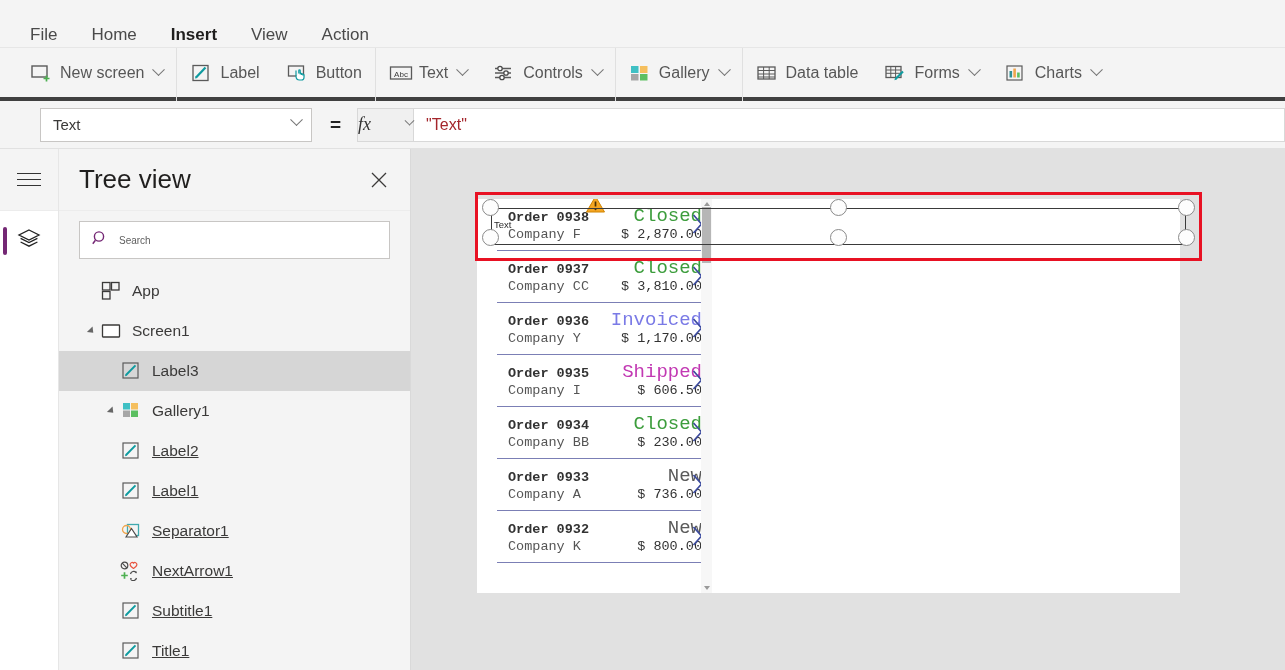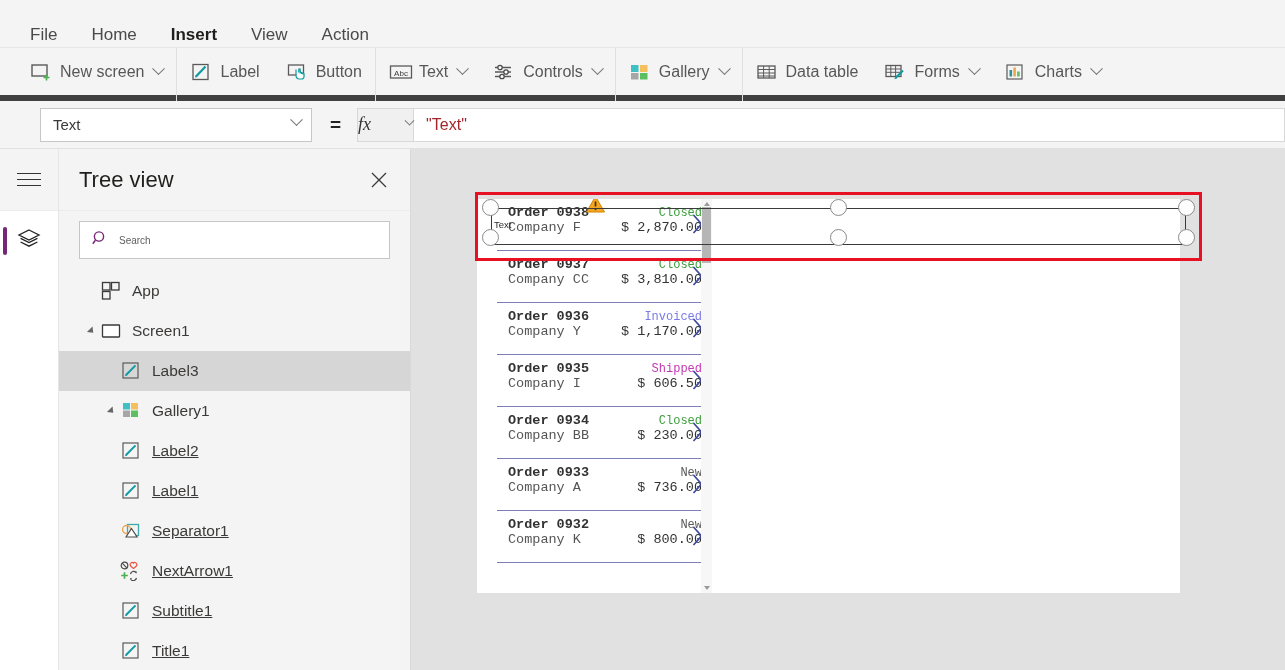--- a/index.html
+++ b/index.html
@@ -29,21 +29,21 @@
   }
   .menu-item.active { color: #201f1e; font-weight: bold; }
   .menu-item.active::after {
     content: ""; position: absolute; left: 0; right: 0; bottom: -9px;
     height: 3px; background: #742774;
   }
 
   
   .ribbon {
     position: absolute; top: 48px; left: 0; width: 1285px; height: 53px;
-    background: #f4f4f4; border-bottom: 6px solid #404040;
+    background: #f4f4f4; border-bottom: 4px solid #404040;
     display: flex; align-items: flex-start;
   }
   .rib-sep { width: 1px; height: 53px; background: #e0e0e0; }
   .rib-btn {
     display: flex; align-items: center; gap: 8px;
     padding: 0 13px; height: 100%;
     font-size: 16px; color: #575757; white-space: nowrap; cursor: pointer;
   }
   .rib-btn .lbl { line-height: 1; }
   .chev {
@@ -105,21 +105,21 @@
 
   
   .tree {
     position: absolute; top: 149px; left: 59px; width: 352px; height: 521px;
     background: #f4f4f4; border-right: 1px solid #d9d9d9;
   }
   .tree-head {
     height: 62px; display: flex; align-items: center; justify-content: space-between;
     padding: 0 20px 0 20px; border-bottom: 1px solid #ececec;
   }
-  .tree-title { font-size: 22px; color: #201f1e; }
+  .tree-title { font-size: 26px; color: #201f1e; }
   .x-btn { width: 22px; height: 22px; cursor: pointer; }
   .search-wrap { padding: 10px 20px 12px 20px; }
   .search-box {
     height: 38px; background: #fff; border: 1px solid #c8c6c4;
     display: flex; align-items: center; gap: 10px; padding: 0 12px;
   }
   .search-box .ph { font-size: 10px; color: #5e5e5e; }
   .tree-list { }
   .tnode {
     display: flex; align-items: center; height: 40px; cursor: pointer;
@@ -152,21 +152,21 @@
     position: absolute; left: 20px; top: 0px; width: 215px; height: 394px;
     background: #fff; overflow: hidden;
   }
   .gitem {
     position: relative; height: 52px; border-bottom: 1px solid #7b7fb5;
     padding: 6px 10px 0 11px; background:#fff;font-family:Liberation Mono, monospace;
   }
   .grow { display: flex; justify-content: space-between; align-items: baseline; }
   .g-title { font-size: 13.5px; font-weight: bold; color: #333; }
   .g-sub { font-size: 13.5px; color: #555; }
-  .g-status { font-size: 12px; }
+  .g-status { font-size: 19px; }
   .g-amt { font-size: 13.5px; color: #333; }
   .chevr {
     position: absolute; right: 8px; top: 14px; width: 13px; height: 22px;
   }
   .gal-scroll {
     position: absolute; right: 0; top: 0; width: 11px; height: 394px;
     background: #f7f7f7;
   }
   .gal-thumb {
     position: absolute; left: 1px; top: 8px; width: 9px; height: 56px;

